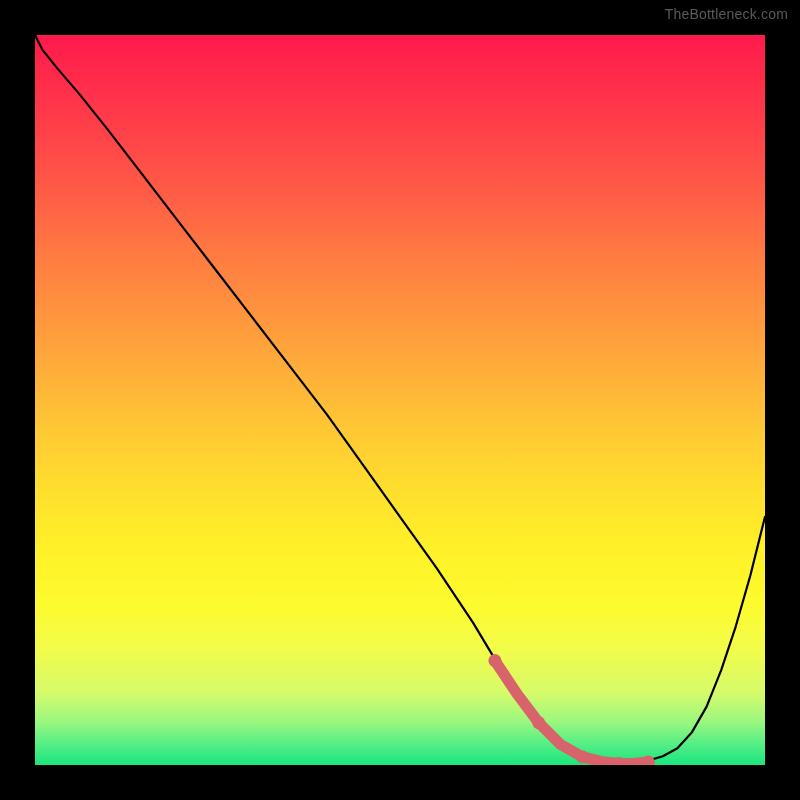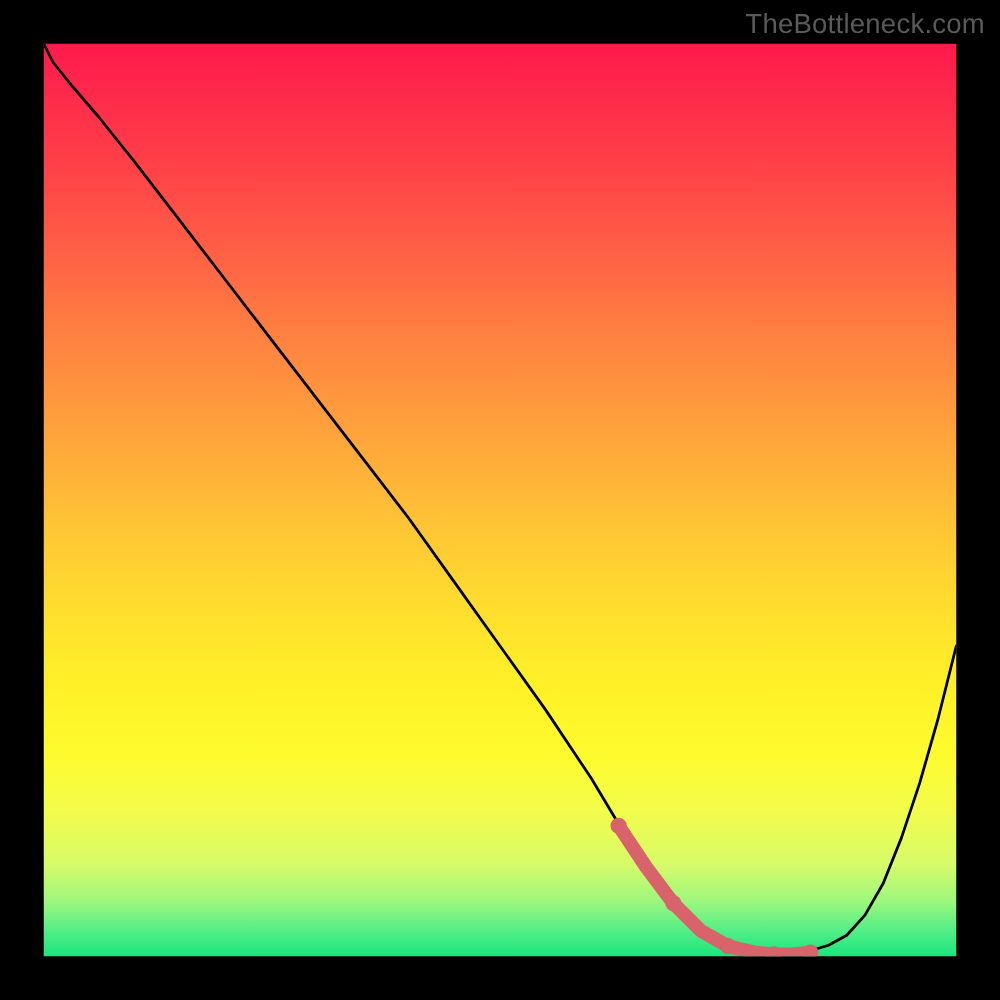--- a/index.html
+++ b/index.html
@@ -8,21 +8,21 @@
     position: relative;
     width: 800px;
     height: 800px;
     background: #000000;
   }
   .watermark {
     position: absolute;
     top: 6px;
     right: 12px;
     font-family: Arial, Helvetica, sans-serif;
-    font-size: 22px;
+    font-size: 14px;
     font-weight: 500;
     color: #5a5a5a;
     letter-spacing: 0.2px;
   }
   .plot-area {
     position: absolute;
     left: 35px;
     top: 35px;
     width: 730px;
     height: 730px;

